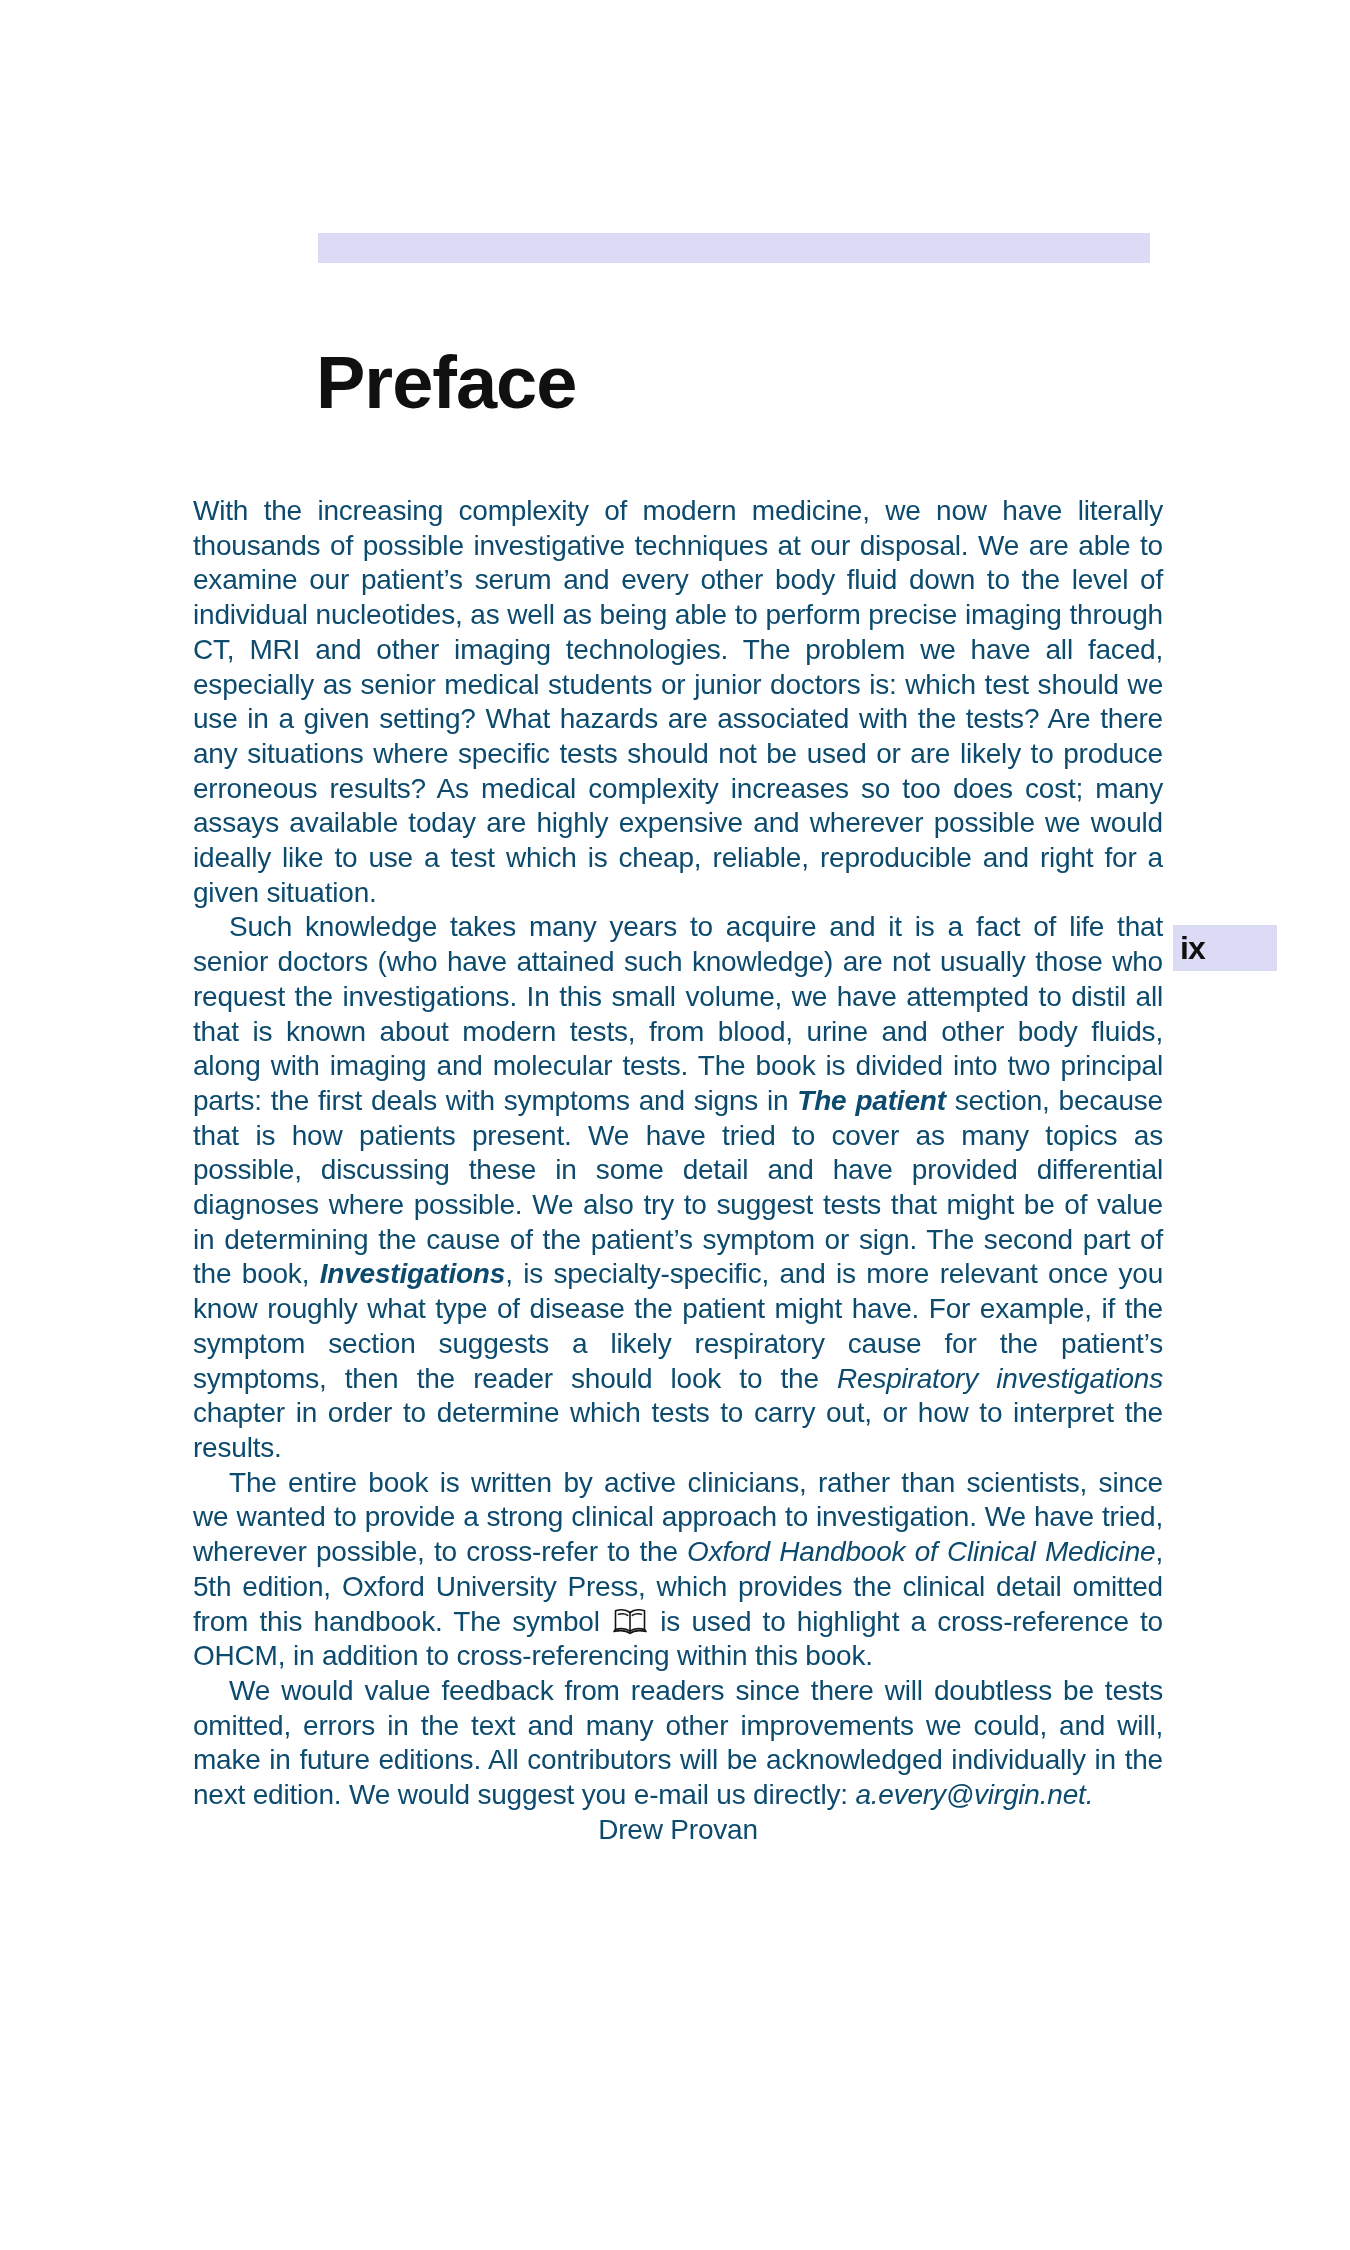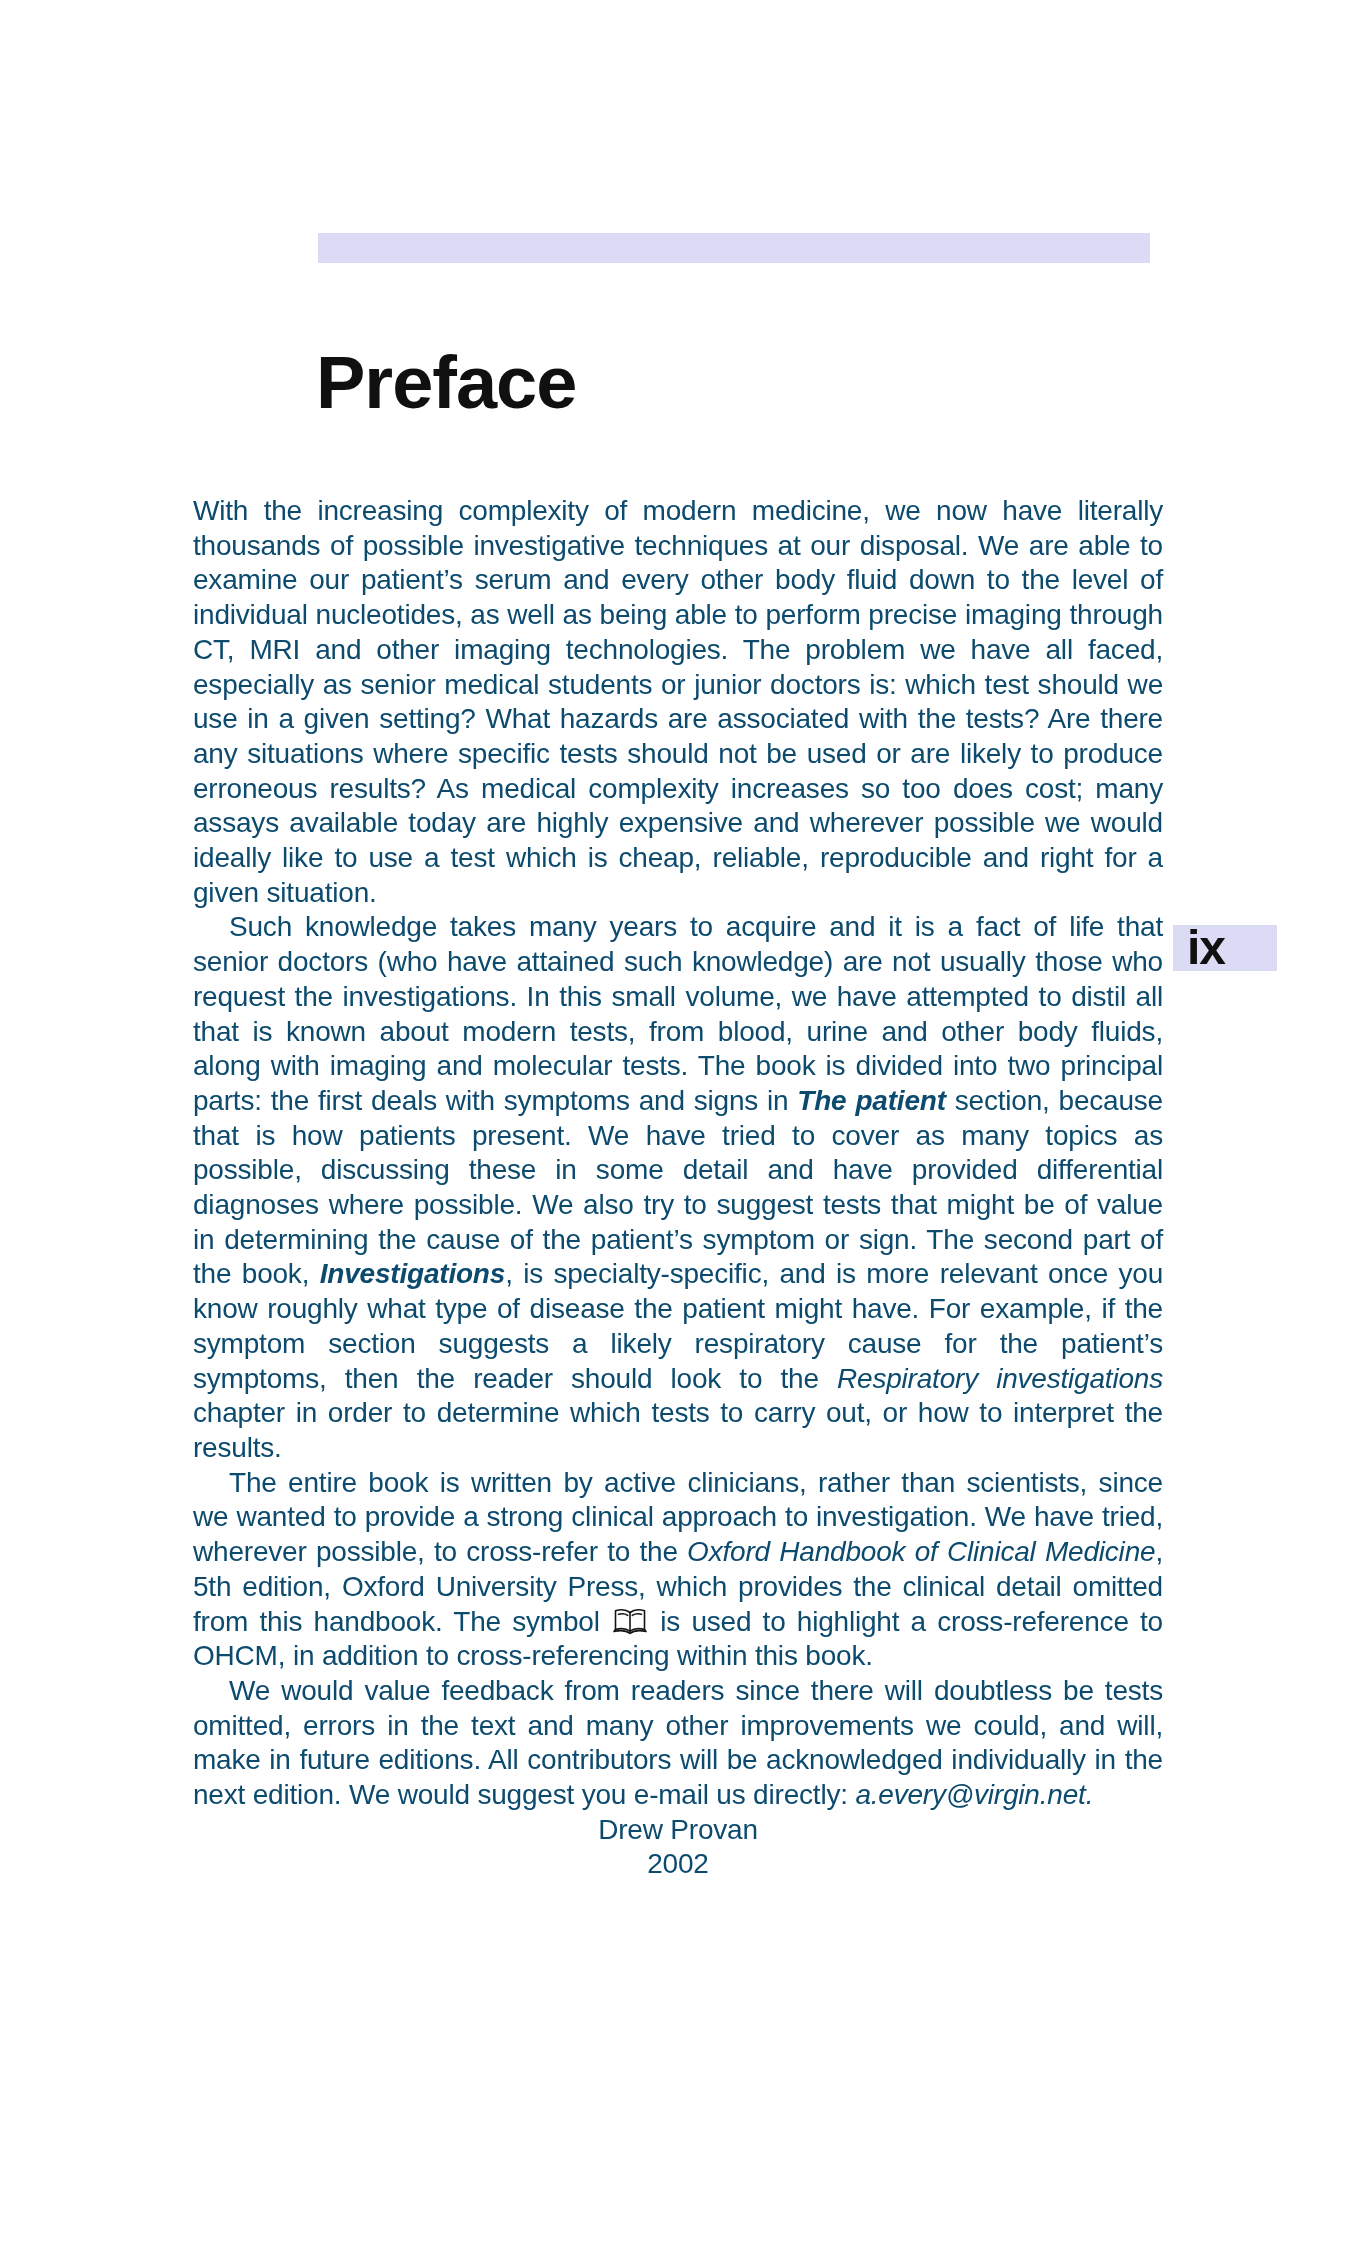--- a/index.html
+++ b/index.html
@@ -86,23 +86,23 @@
     position: absolute;
     left: 1173px;
     top: 925px;
     width: 104px;
     height: 46px;
     background: #dbdbf6;
   }
   .page-tab .page-num {
     display: block;
     font-weight: 700;
-    font-size: 48px;
+    font-size: 32px;
     line-height: 46px;
-    padding-left: 14px;
+    padding-left: 7px;
     color: #101010;
     letter-spacing: -1px;
   }
 </style>
 </head>
 <body>
 
 <div class="accent-bar"></div>
 
 <h1 class="page-title">Preface</h1>
@@ -117,19 +117,18 @@
     <path d="M17 4.5 L17 23.2"></path>
     <path d="M2.5 21.5 L1 23.5 C7.5 22 13.8 22.8 17 25.4 C20.2 22.8 26.5 22 33 23.5 L31.5 21.5"></path>
     <path d="M5.5 6.2 C9.5 5.4 12.5 5.9 14.7 7.3"></path>
     <path d="M19.3 7.3 C21.5 5.9 24.5 5.4 28.5 6.2"></path>
   </svg>
 </span><span class="run"> is used to highlight a cross-reference to OHCM, in addition to cross-referencing within this book.</span></p>
       <p class="para indent"><span class="run">We would value feedback from readers since there will doubtless be tests omitted, errors in the text and many other improvements we could, and will, make in future editions. All contributors will be acknowledged individually in the next edition. We would suggest you e-mail us directly: </span><span class="run-i">a.every@virgin.net.</span></p>
     </div>
   <div class="signature">
       <div>Drew Provan</div>
-      <div>2002</div>
     </div>
 </div>
 
 <div class="page-tab">
   <span class="page-num">ix</span>
 </div>
 
 </body></html>

